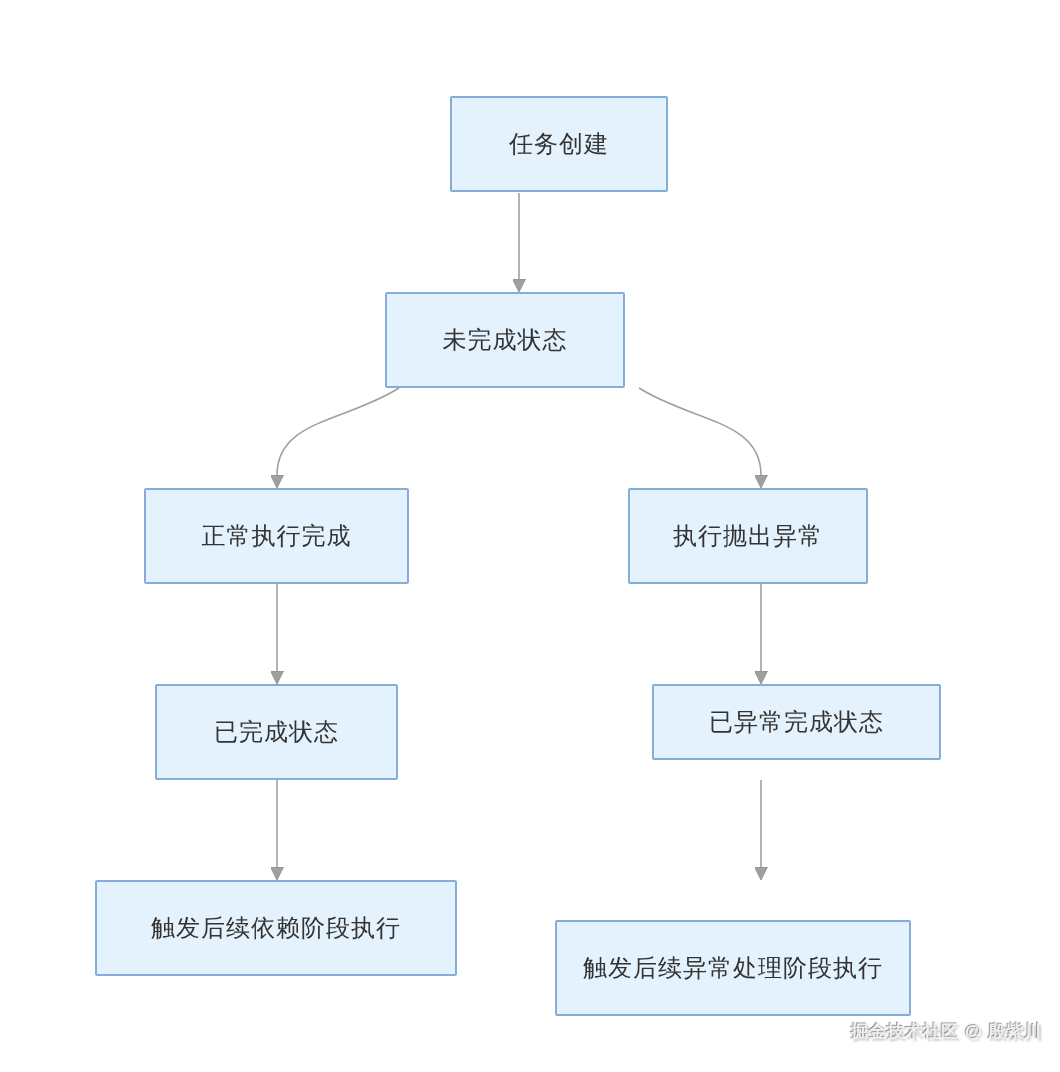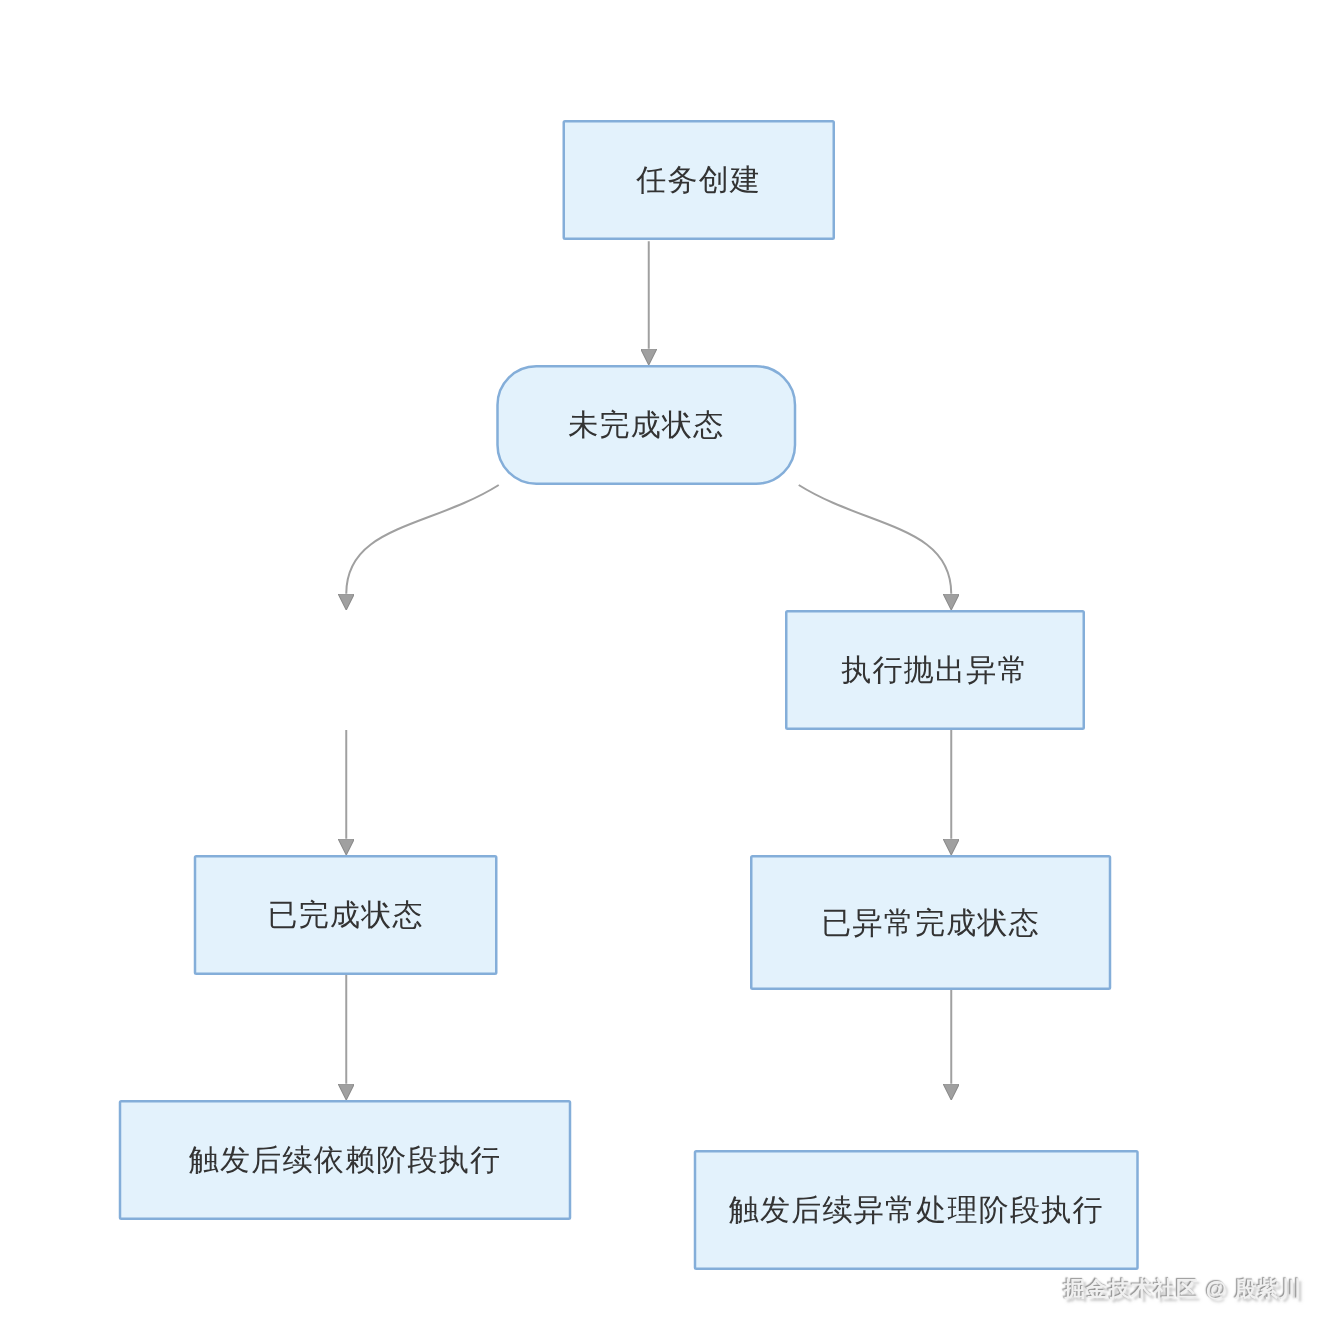--- a/index.html
+++ b/index.html
@@ -39,25 +39,25 @@
     justify-content: center;
     background: var(--node-fill, #e3f2fc);
     border: 2px solid var(--node-border, #84aed9);
     border-radius: 2px;
     font-size: 24px;
     letter-spacing: 1px;
     color: var(--node-text, #333333);
     white-space: nowrap;
   }
   #node-task-created            { left: 410px; top: 96px;  width: 218px; height: 96px; margin-left: 40px; }
-  #node-incomplete-state        { left: 397px; top: 292px; width: 240px; height: 96px; border-radius: 32px; }
+  #node-incomplete-state        { left: 385px; top: 292px; width: 240px; height: 96px; }
   #node-normal-completion       { left: 144px; top: 488px; width: 265px; height: 96px; }
   #node-execution-exception     { left: 628px; top: 488px; width: 240px; height: 96px; }
   #node-completed-state         { left: 155px; top: 684px; width: 243px; height: 96px; }
-  #node-exception-completed     { left: 600px; top: 684px; width: 289px; height: 108px; }
+  #node-exception-completed     { left: 652px; top: 684px; width: 289px; height: 76px; }
   #node-trigger-dependent       { left: 95px;  top: 880px; width: 362px; height: 96px; }
   #node-trigger-exception       { left: 555px; top: 920px; width: 356px; height: 96px; }
   .watermark {
     position: absolute;
     right: 18px;
     top: 1020px;
     font-size: 17px;
     font-weight: 700;
     letter-spacing: 1px;
     color: #f0f0f0;
@@ -82,20 +82,21 @@
     <path class="edge" marker-end="url(#arrow)" d="M277,584 L277,671"></path>
     <path class="edge" marker-end="url(#arrow)" d="M761,584 L761,671"></path>
     <path class="edge" marker-end="url(#arrow)" d="M277,780 L277,867"></path>
     <path class="edge" marker-end="url(#arrow)" d="M761,780 L761,867"></path>
   </svg>
 
   <div class="node" id="node-task-created">任务创建</div>
 
   <div class="node" id="node-incomplete-state">未完成状态</div>
 
+  <div class="node" id="node-normal-completion">正常执行完成</div>
 
   <div class="node" id="node-execution-exception">执行抛出异常</div>
 
   <div class="node" id="node-completed-state">已完成状态</div>
 
   <div class="node" id="node-exception-completed">已异常完成状态</div>
 
   <div class="node" id="node-trigger-dependent">触发后续依赖阶段执行</div>
 
   <div class="node" id="node-trigger-exception">触发后续异常处理阶段执行</div>

